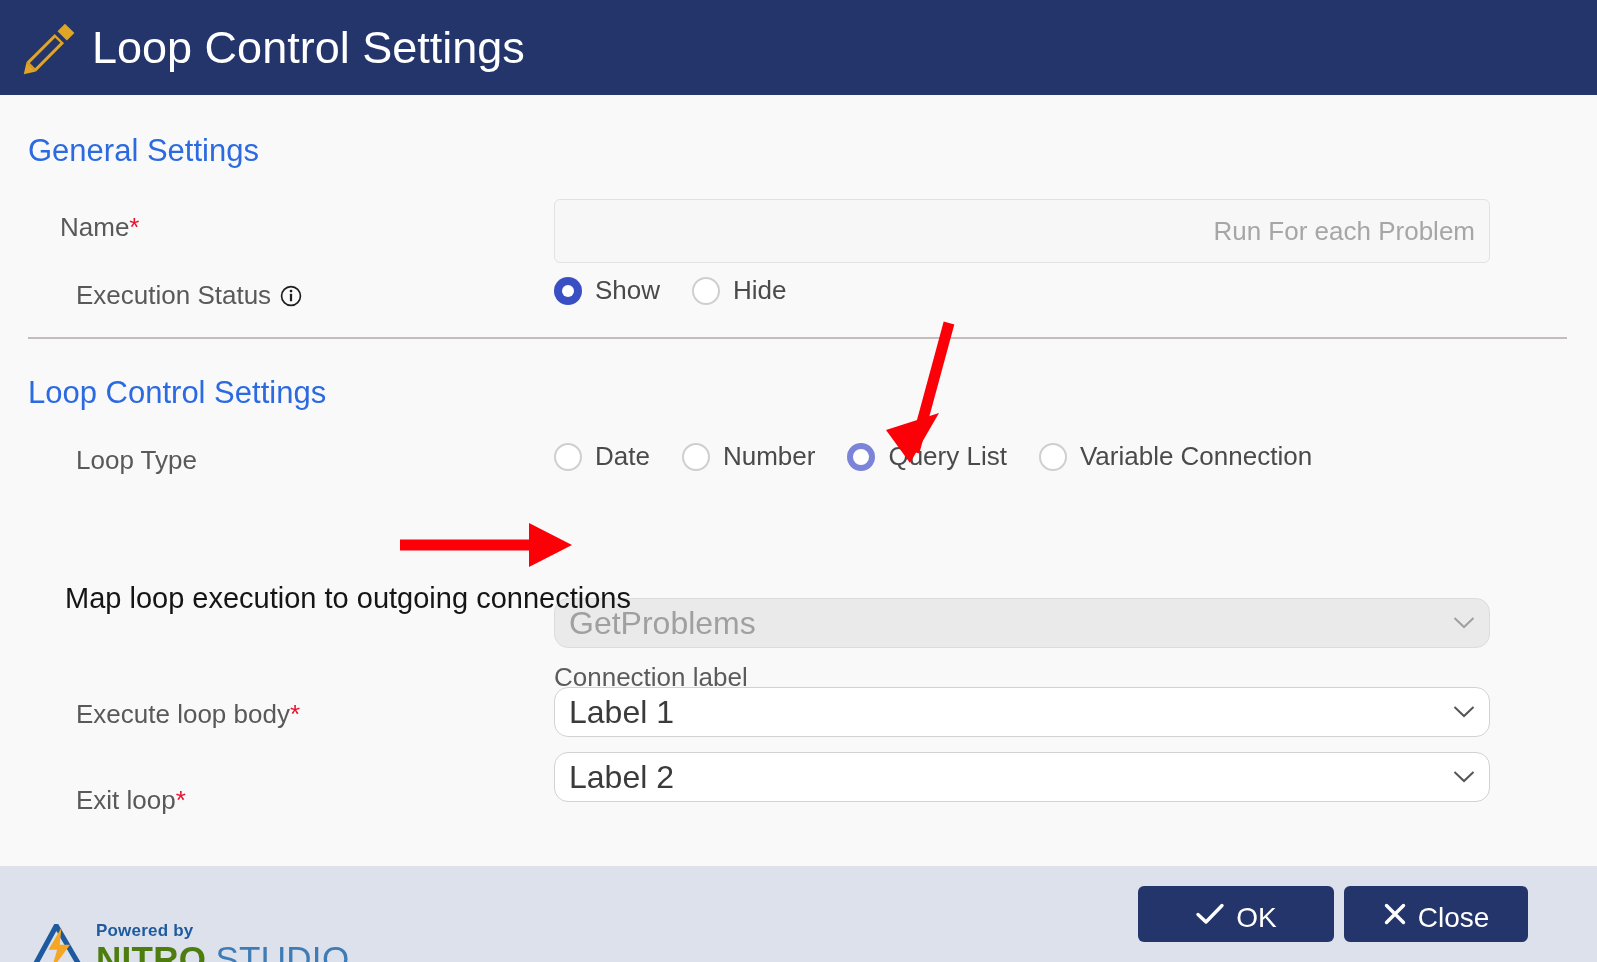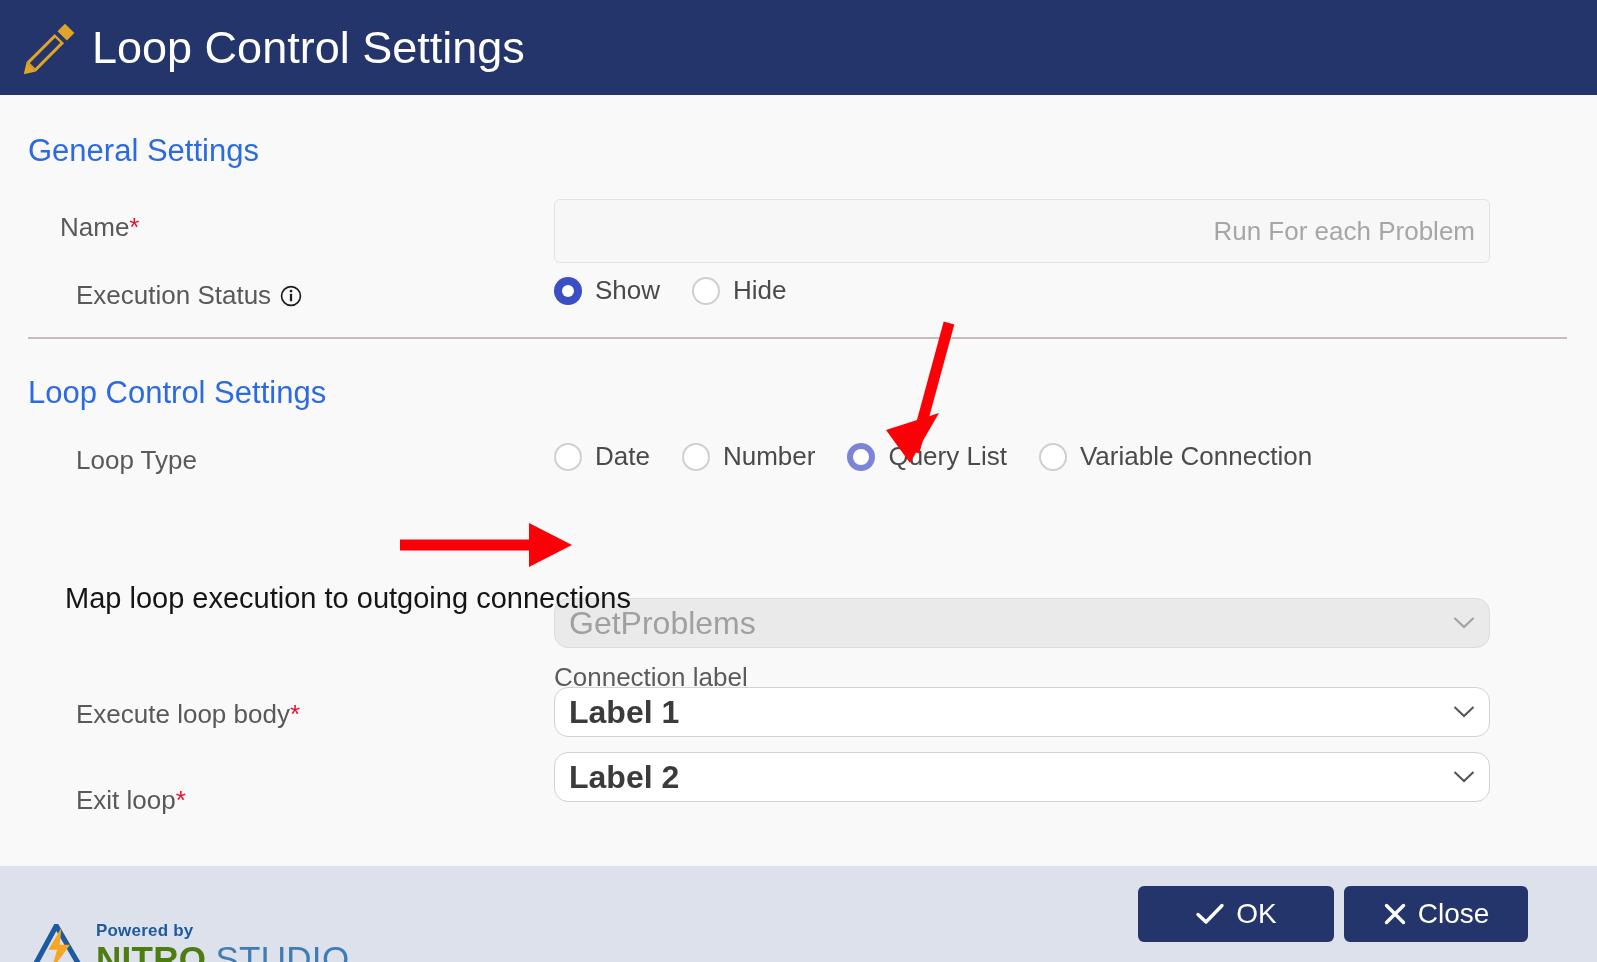--- a/index.html
+++ b/index.html
@@ -166,21 +166,20 @@
     background: #eaeaea;
     border: 1px solid #dcdcdc;
     color: #a0a0a0;
   }
   .select-active {
     left: 554px;
     width: 936px;
     background: #ffffff;
     border: 1px solid #d2d2d2;
     color: #3b3b3b;
-    font-weight: bold;
   }
   #select-exec-body { top: 592px; }
   #select-exit-loop { top: 657px; }
 
   .map-heading {
     position: absolute;
     left: 65px; top: 487px;
     font-size: 29px;
     color: #151515;
     white-space: nowrap;
@@ -233,25 +232,24 @@
     position: absolute;
     top: 20px;
     height: 56px;
     background: #23356b;
     border: none;
     border-radius: 6px;
     color: #ffffff;
     font-size: 28px;
     font-family: "Liberation Sans", sans-serif;
     display: flex;
-    align-items: center;
     justify-content: center;
     gap: 11px;
     cursor: pointer;
-    padding: 0 26px;
+    padding: 16px 26px;
   }
   #ok-button    { left: 1138px; width: 196px; }
   #close-button { left: 1344px; width: 184px; }
   .btn svg { flex: none; }
 
   
   .annotation-layer {
     position: absolute; left: 0; top: 0;
     width: 1597px; height: 962px;
     pointer-events: none;

